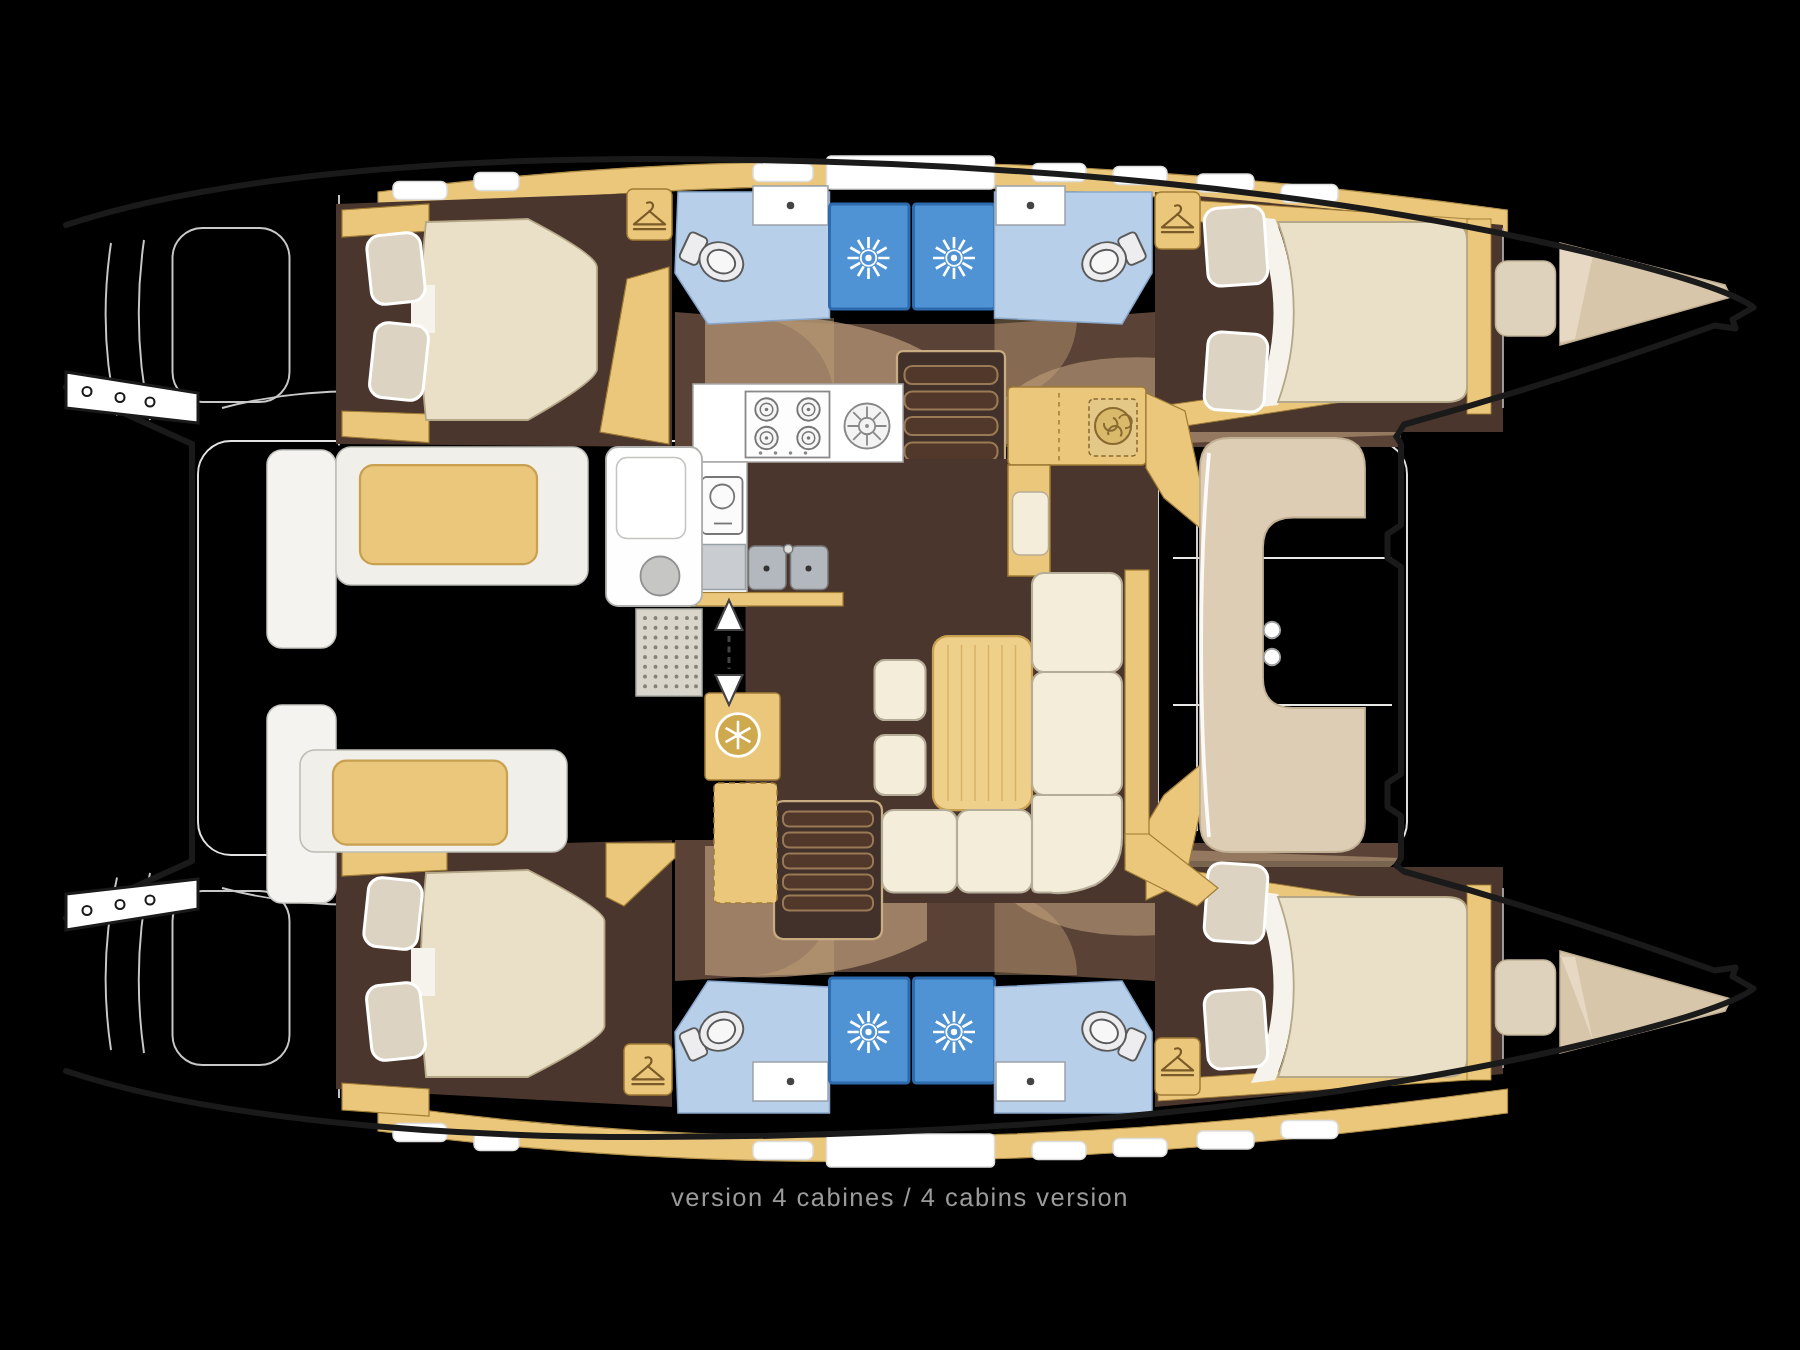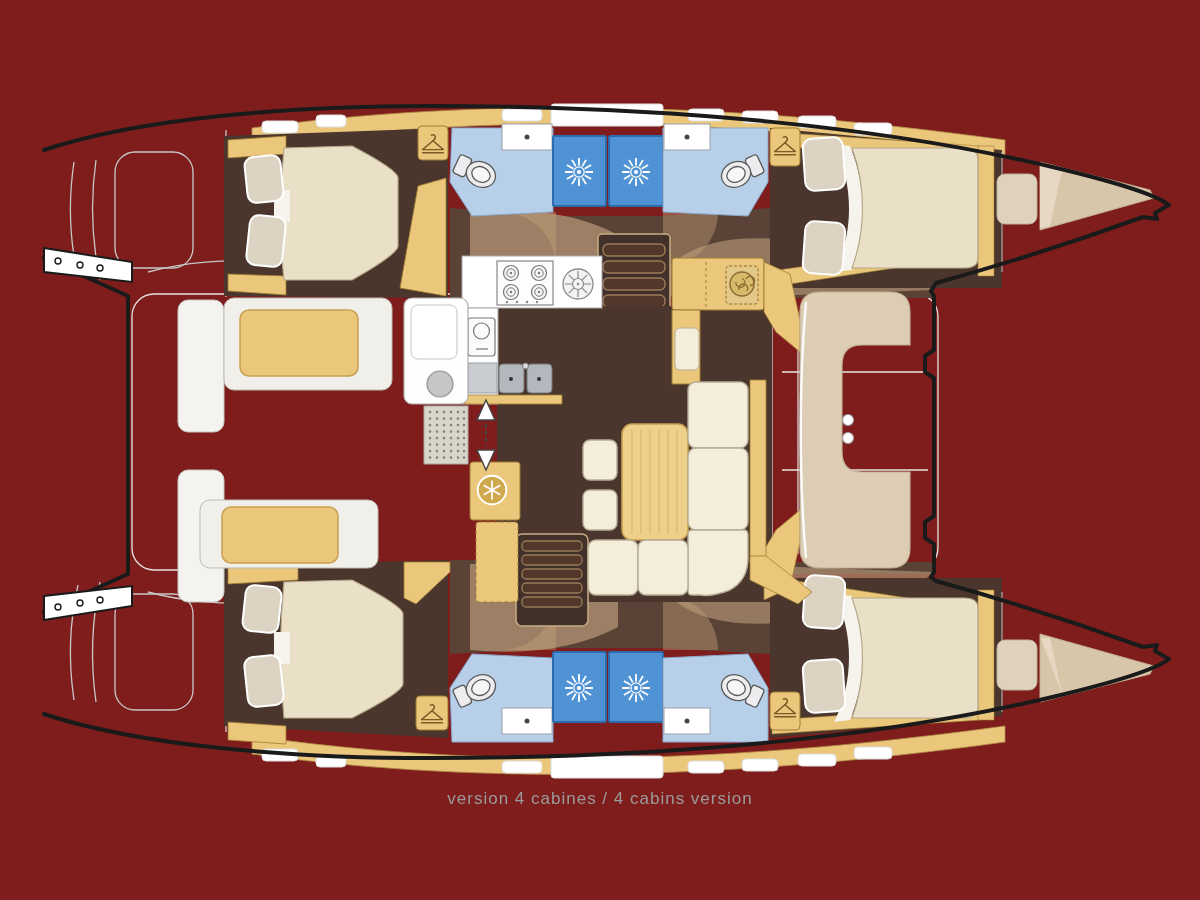--- a/index.html
+++ b/index.html
@@ -1,16 +1,16 @@
 <!DOCTYPE html>
 <html><head>
 <meta charset="utf-8">
 <style>
   html,body{margin:0;padding:0;background:#fff;}
-  .stage{position:relative;width:1200px;height:900px;background:#7f1d1d;overflow:hidden;
+  .stage{position:relative;width:1200px;height:900px;background:#000000;overflow:hidden;
          font-family:"Liberation Sans", sans-serif;}
   .plan-svg{position:absolute;left:0;top:0;}
   .caption{position:absolute;left:0;top:789px;width:100%;text-align:center;
            color:#9b9b9b;font-size:17px;letter-spacing:1px;font-weight:400;}
 </style>
 </head>
 <body>
 
 <div class="stage">
 <svg class="plan-svg" width="1200" height="900" viewBox="0 0 1200 900" xmlns="http://www.w3.org/2000/svg">

